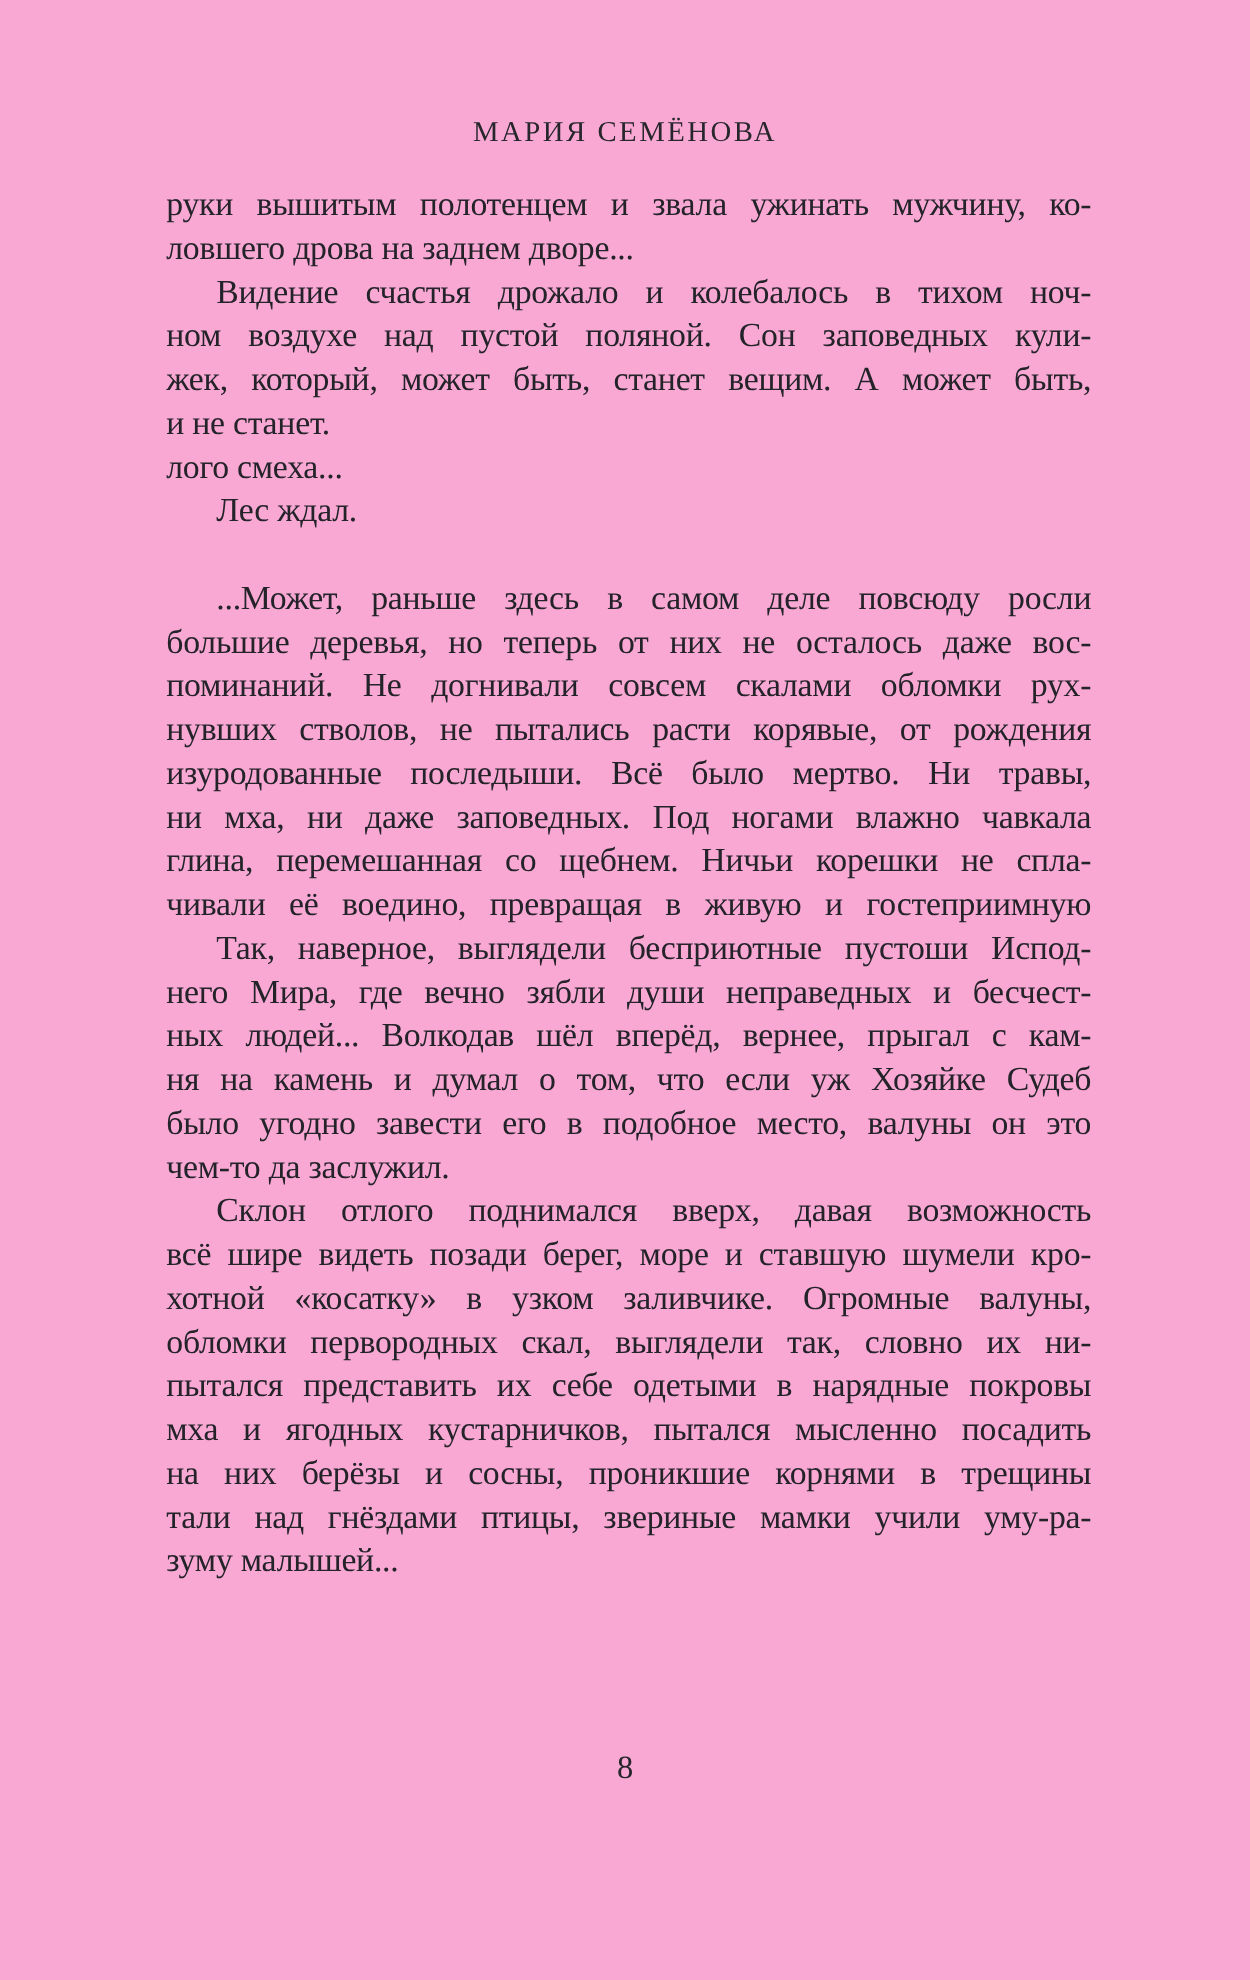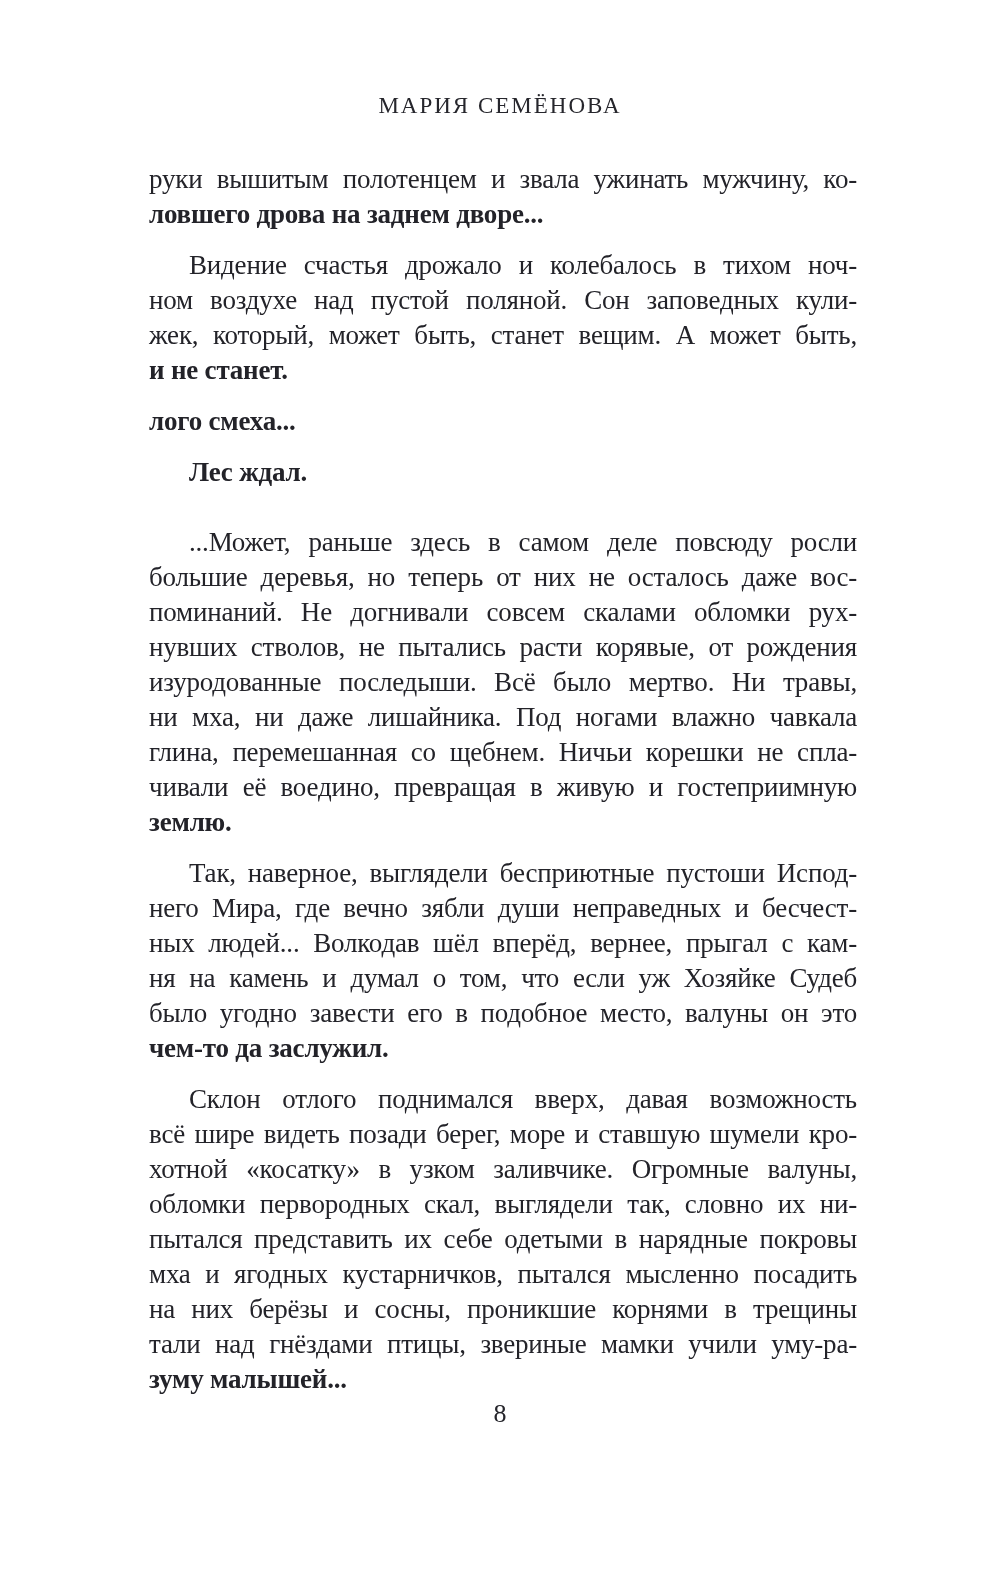--- a/index.html
+++ b/index.html
@@ -5,21 +5,21 @@
   html, body {
     margin: 0;
     padding: 0;
     background: #e8e8e8;
   }
   .page {
     position: relative;
     width: 1000px;
     height: 1584px;
     margin: 0 auto;
-    background: #ffffff;
+    background: #f9a8d4;
     color: #232329;
     font-family: "Liberation Serif", "DejaVu Serif", serif;
     overflow: hidden;
   }
   .running-header {
     position: absolute;
     top: 92px;
     left: 0;
     width: 1000px;
     text-align: center;
@@ -30,31 +30,30 @@
   }
   .page-body {
     position: absolute;
     top: 146px;
     left: 133px;
     width: 740px;
     font-size: 27px;
     line-height: 35px;
     letter-spacing: -0.2px;
   }
-  .paragraph { margin: 16px; }
+  .paragraph { margin: 0; }
   .paragraph.section-break { margin-top: 35px; }
   .line {
     text-align: justify;
     text-align-last: justify;
     white-space: normal;
   }
   .line.last {
     text-align: center;
     text-align-last: left;
-    font-weight: bold;
   }
   .line.indent { text-indent: 40px; }
   .page-footer {
     position: absolute;
     top: 1398px;
     left: 0;
     width: 1000px;
     text-align: center;
     font-size: 26px;
     line-height: 32px;
@@ -83,24 +82,23 @@
       </div>
       <div class="paragraph">
         <div class="line last indent">Лес ждал.</div>
       </div>
       <div class="paragraph section-break">
         <div class="line indent">...Может, раньше здесь в самом деле повсюду росли</div>
         <div class="line">большие деревья, но теперь от них не осталось даже вос-</div>
         <div class="line">поминаний. Не догнивали совсем скалами обломки рух-</div>
         <div class="line">нувших стволов, не пытались расти корявые, от рождения</div>
         <div class="line">изуродованные последыши. Всё было мертво. Ни травы,</div>
-        <div class="line">ни мха, ни даже лишайника. Под ногами влажно чавкала</div>
+        <div class="line">ни мха, ни даже заповедных. Под ногами влажно чавкала</div>
         <div class="line">глина, перемешанная со щебнем. Ничьи корешки не спла-</div>
         <div class="line">чивали её воедино, превращая в живую и гостеприимную</div>
-        <div class="line last">землю.</div>
       </div>
       <div class="paragraph">
         <div class="line indent">Так, наверное, выглядели бесприютные пустоши Испод-</div>
         <div class="line">него Мира, где вечно зябли души неправедных и бесчест-</div>
         <div class="line">ных людей... Волкодав шёл вперёд, вернее, прыгал с кам-</div>
         <div class="line">ня на камень и думал о том, что если уж Хозяйке Судеб</div>
         <div class="line">было угодно завести его в подобное место, валуны он это</div>
         <div class="line last">чем-то да заслужил.</div>
       </div>
       <div class="paragraph">

